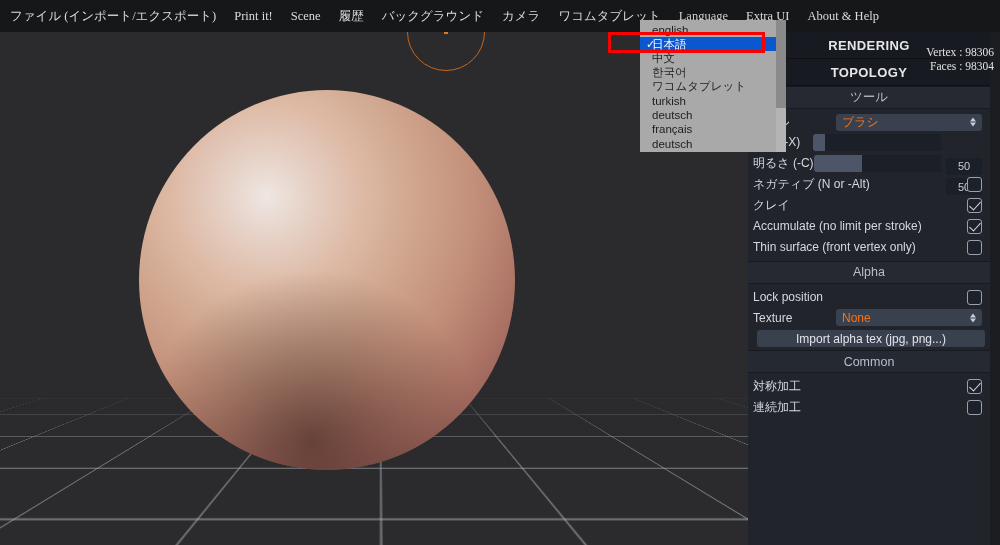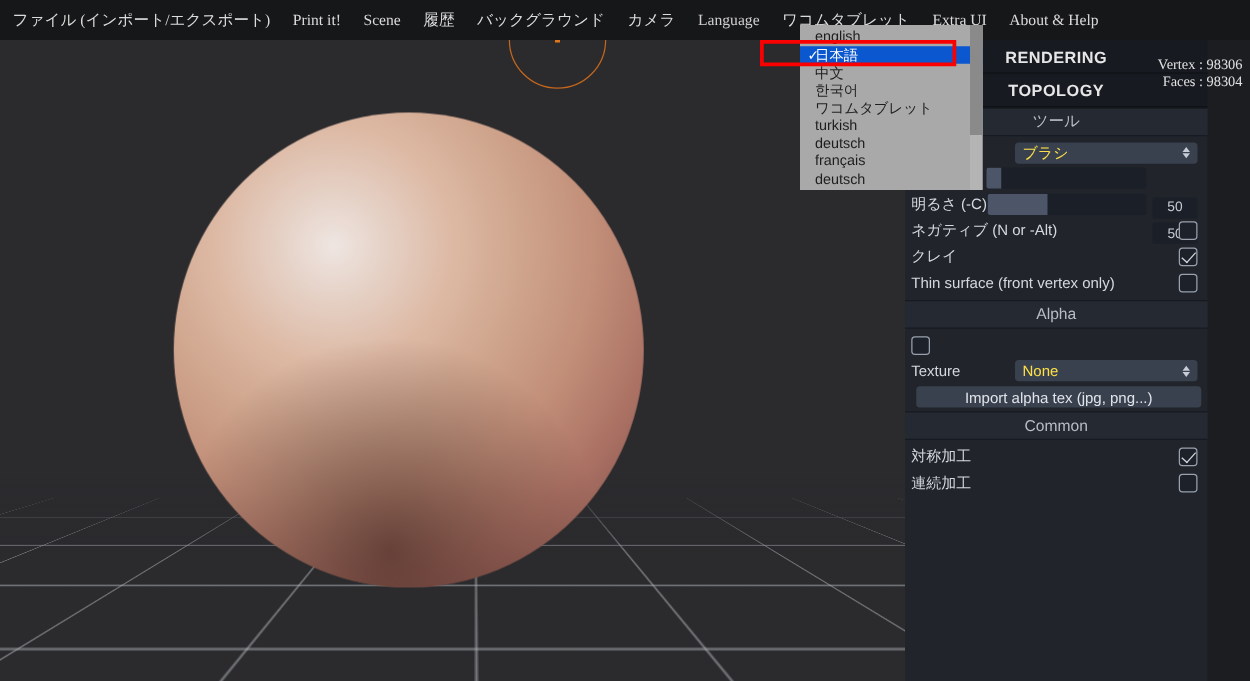--- a/index.html
+++ b/index.html
@@ -142,21 +142,21 @@
     position: absolute;
     left: 608px; top: 32px;
     width: 157px; height: 21px;
     border: 3px solid #fb0000;
     z-index: 70;
     pointer-events: none;
   }
 
   
   #right-panel {
-    position: absolute; left: 724px; top: 32px;
+    position: absolute; left: 748px; top: 32px;
     width: 242px; height: 513px;
     background: #21242b;
     z-index: 30;
   }
   .section-header {
     position: relative;
     height: 27px;
     background: #171a20;
     color: #e6e6e6;
     font-size: 13px; font-weight: bold;
@@ -199,21 +199,21 @@
   }
   .row .lbl { flex: 1; }
   .row.tall { height: 21px; }
 
   .select {
     width: 146px; height: 17px;
     background: #39414f;
     border-radius: 3px;
     display: flex; align-items: center;
     padding: 0 6px;
-    color: #fde047; font-size: 12px;
+    color: #f97316; font-size: 12px;
     position: relative;
     cursor: pointer;
   }
   .select .spin {
     position: absolute; right: 6px; top: 50%;
     transform: translateY(-50%);
     display: flex; flex-direction: column; gap: 1px;
     line-height: 0;
   }
   .spin .up { width:0;height:0;border-left:3.5px solid transparent;border-right:3.5px solid transparent;border-bottom:4px solid #c7ccd6; }
@@ -288,22 +288,22 @@
     <div id="brush-center"></div>
   </div>
 
   <div id="menubar">
     <div class="menu-item">ファイル (インポート/エクスポート)</div>
     <div class="menu-item">Print it!</div>
     <div class="menu-item">Scene</div>
     <div class="menu-item">履歴</div>
     <div class="menu-item">バックグラウンド</div>
     <div class="menu-item">カメラ</div>
+    <div class="menu-item">ワコムタブレット</div>
     <div class="menu-item active">Language</div>
-    <div class="menu-item">ワコムタブレット</div>
     <div class="menu-item">Extra UI</div>
     <div class="menu-item">About &amp; Help</div>
     <div id="menu-spacer"></div>
     <div id="stats">
       <div>Vertex : 98306</div>
       <div>Faces : 98304</div>
     </div>
   </div>
 
   <div id="right-panel">
@@ -351,32 +351,37 @@
     <div class="row tall">
       <span class="lbl">ネガティブ (N or -Alt)</span>
       <div class="cbox"></div>
     </div>
 
     <div class="row tall">
       <span class="lbl">クレイ</span>
       <div class="cbox on"></div>
     </div>
 
+    <div class="row tall">
+      <span class="lbl">Accumulate (no limit per stroke)</span>
+      <div class="cbox on"></div>
+    </div>
 
     <div class="row tall">
       <span class="lbl">Thin surface (front vertex only)</span>
       <div class="cbox"></div>
     </div>
 
     <div class="pad"></div>
 
     <div class="sub-header">Alpha</div>
     <div class="pad"></div>
 
     <div class="row tall">
+      <span class="lbl">Lock position</span>
       <div class="cbox"></div>
     </div>
 
     <div class="row">
       <span class="lbl">Texture</span>
       <div class="select">
         <span>None</span>
         <span class="spin">
             <i class="up"></i>
             <i class="dn"></i>

